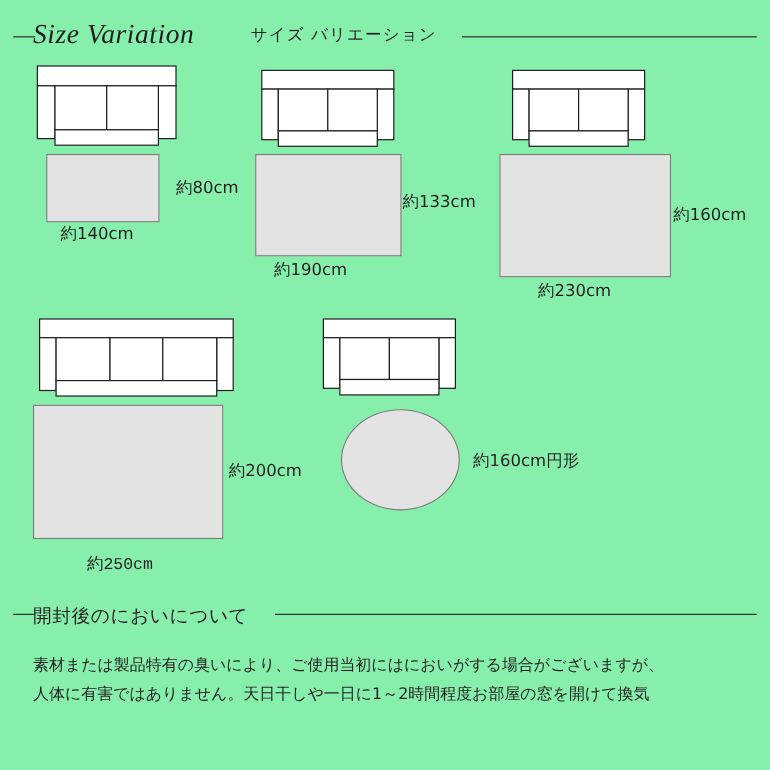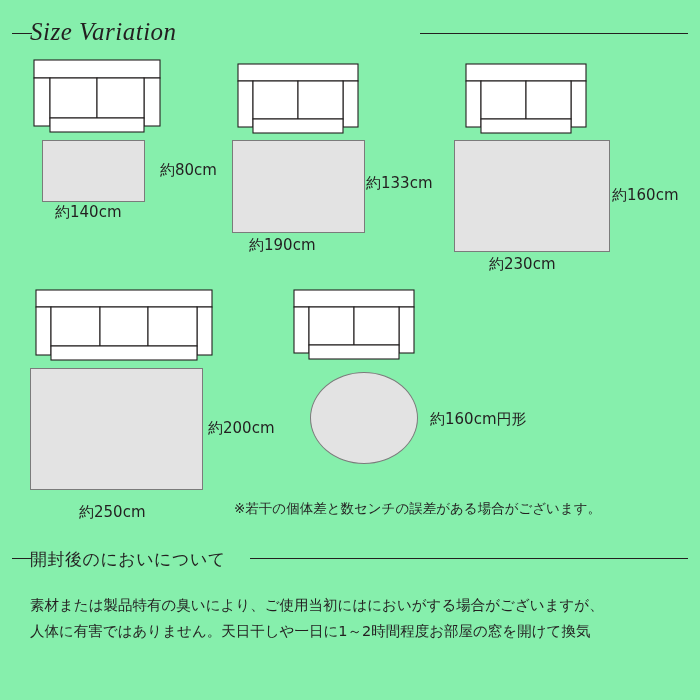--- a/index.html
+++ b/index.html
@@ -102,20 +102,21 @@
     color: #231f20;
   }
 </style>
 </head>
 <body>
 
 <div id="page">
 
   <div class="rule" style="left:12px; top:33px; width:20px;"></div>
   <div class="title-size">Size Variation</div>
+  <div class="title-jp">サイズ バリエーション</div>
   <div class="rule" style="left:420px; top:33px; width:268px;"></div>
 
   <svg class="sofa" style="left:32px; top:58px;" width="130" height="78" viewBox="0 0 130 78">
     <g fill="#ffffff" stroke="#231f20" stroke-width="1.1">
       <rect x="2" y="2" width="126" height="18"></rect>
       <rect x="2" y="20" width="16" height="48"></rect>
       <rect x="112" y="20" width="16" height="48"></rect>
       <rect x="18" y="20" width="47" height="40"></rect>
       <rect x="65" y="20" width="47" height="40"></rect>
       <rect x="18" y="60" width="94" height="14"></rect>
@@ -159,36 +160,35 @@
       <rect x="2" y="19" width="15" height="48"></rect>
       <rect x="163" y="19" width="15" height="48"></rect>
       <rect x="17" y="19" width="49" height="39"></rect>
       <rect x="66" y="19" width="48" height="39"></rect>
       <rect x="114" y="19" width="49" height="39"></rect>
       <rect x="17" y="58" width="146" height="14"></rect>
     </g>
   </svg>
   <div class="rug" style="left:30px; top:368px; width:173px; height:122px;"></div>
   <div class="dim" style="left:208px; top:419px;">約200cm</div>
-  <div class="dim" style="left:79px; top:503px;">約250cm</div>
+  <div class="dim" style="left:79px; top:503px;font-family:Liberation Mono, monospace;">約250cm</div>
 
   <svg class="sofa" style="left:292px; top:288px;" width="124" height="74" viewBox="0 0 124 74">
     <g fill="#ffffff" stroke="#231f20" stroke-width="1.1">
       <rect x="2" y="2" width="120" height="17"></rect>
       <rect x="2" y="19" width="15" height="46"></rect>
       <rect x="107" y="19" width="15" height="46"></rect>
       <rect x="17" y="19" width="45" height="38"></rect>
       <rect x="62" y="19" width="45" height="38"></rect>
       <rect x="17" y="57" width="90" height="14"></rect>
     </g>
   </svg>
   <div class="rug-round" style="left:310px; top:372px; width:108px; height:92px;"></div>
   <div class="dim" style="left:430px; top:410px;text-align:right;">約160cm円形</div>
 
-  <div class="note" style="left:234px; top:500px;">※若干の個体差と数センチの誤差がある場合がございます。</div>
 
   <div class="rule" style="left:12px; top:558px; width:20px;"></div>
   <div class="sec-title">開封後のにおいについて</div>
   <div class="rule" style="left:250px; top:558px; width:438px;"></div>
 
   <div class="body-text">
     <div>素材または製品特有の臭いにより、ご使用当初にはにおいがする場合がございますが、</div>
     <div>人体に有害ではありません。天日干しや一日に1～2時間程度お部屋の窓を開けて換気</div>
   </div>
 

